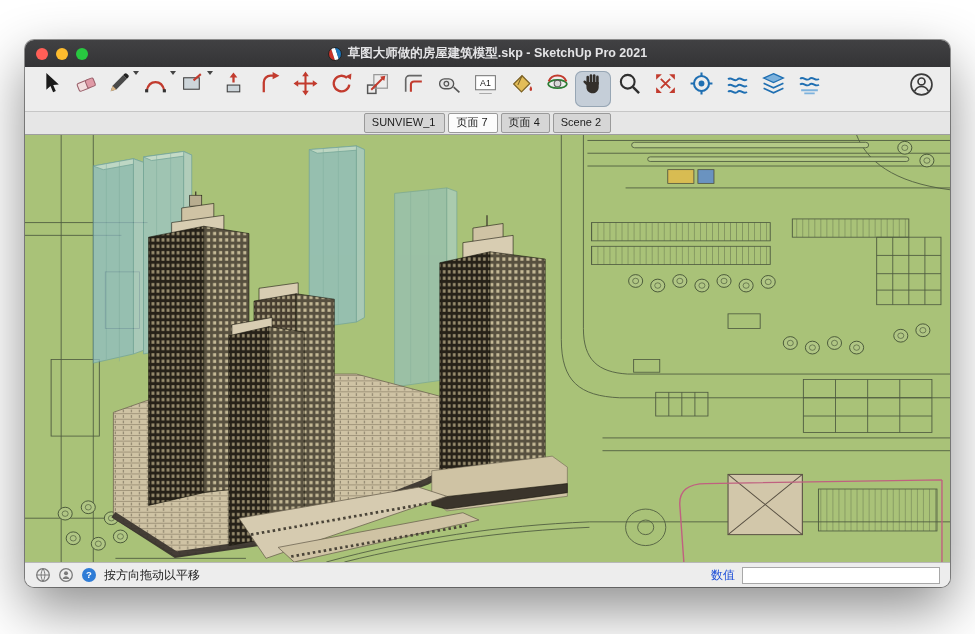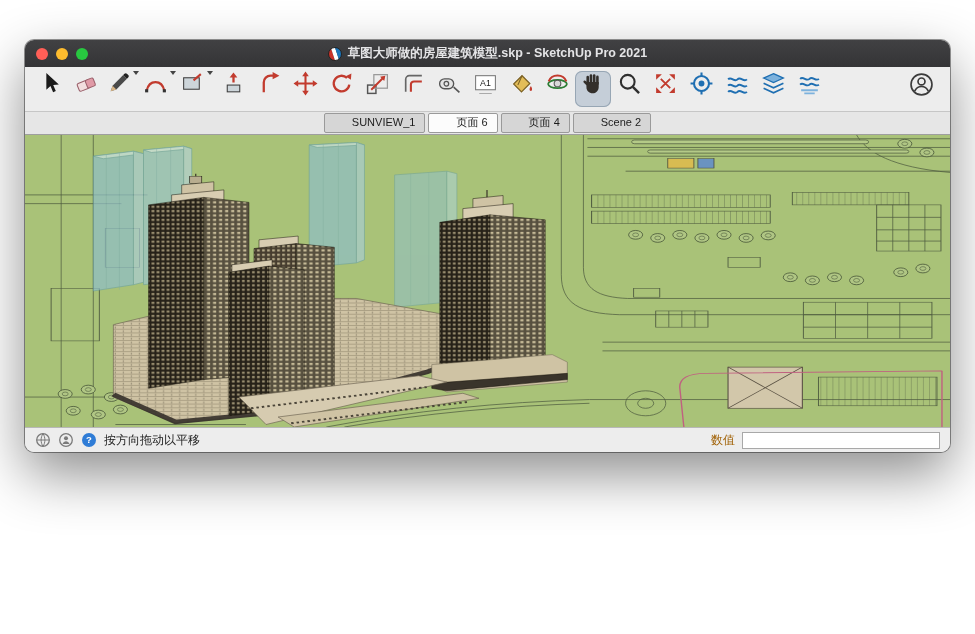--- a/index.html
+++ b/index.html
@@ -1,39 +1,39 @@
 <!DOCTYPE html>
 <html><head>
 <meta charset="utf-8">
 <style>
   html,body{margin:0;padding:0;background:#fff;font-family:"Liberation Sans",sans-serif;}
   .stage{position:relative;width:975px;height:634px;background:#ffffff;overflow:hidden;}
-  .window{position:absolute;left:25px;top:40px;width:925px;height:412px;border-radius:9px;overflow:hidden;
+  .window{position:absolute;left:25px;top:40px;width:925px;height:547px;border-radius:9px;overflow:hidden;
           box-shadow:0 22px 55px rgba(0,0,0,.45),0 0 0 1px rgba(0,0,0,.4);display:flex;flex-direction:column;background:#ededed;}
   .titlebar{flex:0 0 27px;height:27px;background:linear-gradient(#414143,#343436);display:flex;align-items:center;position:relative;color:#e4e4e6;}
   .lights{position:absolute;left:11px;top:0;bottom:0;display:flex;align-items:center;gap:8px;}
   .light{width:12px;height:12px;border-radius:50%;border:none;padding:0;}
   .light.red{background:#ff5f57;}
   .light.yellow{background:#febc2e;}
   .light.green{background:#28c840;}
   .title{flex:1;text-align:center;font-size:12.5px;font-weight:bold;display:flex;align-items:center;justify-content:center;gap:6px;}
   .toolbar{flex:0 0 44px;height:44px;background:#ededed;border-bottom:1px solid #c6c6c6;display:flex;align-items:center;padding:0 7px;}
   .tool{height:36px;min-width:36px;border:0;background:transparent;border-radius:7px;display:flex;align-items:flex-start;justify-content:center;gap:1px;padding:0 2px;cursor:default;}
   .tool.active{background:#c5ced8;box-shadow:inset 0 0 0 1px #97a6b4;}
   .caret{width:0;height:0;border-left:3.5px solid transparent;border-right:3.5px solid transparent;border-top:4.5px solid #444;margin-left:1px;}
   .account{margin-left:auto;margin-right:4px;}
   .tabsbar{flex:0 0 22px;height:22px;background:#e6e6e6;border-bottom:1px solid #9e9e9e;display:flex;align-items:center;justify-content:center;gap:3px;}
-  .tab{font-size:11px;line-height:15px;padding:1px 9px 2px 27px;background:#d6d6d6;border:1px solid #9a9a9a;color:#1c1c1c;border-radius:2px;cursor:default;}
+  .tab{font-size:11px;line-height:15px;padding:1px 9px 2px 7px;background:#d6d6d6;border:1px solid #9a9a9a;color:#1c1c1c;border-radius:2px;cursor:default;}
   .tab.active{background:#fcfcfc;}
   .viewport{flex:1;position:relative;background:#a9c278;}
   .viewport svg.scene{position:absolute;inset:0;width:100%;height:100%;display:block;}
   .statusbar{flex:0 0 24px;height:24px;background:#ededed;border-top:1px solid #b8b8b8;display:flex;align-items:center;padding:0 10px;gap:7px;font-size:12px;color:#222;}
   .sb-icon{display:flex;align-items:center;border:0;background:transparent;padding:0;}
   .sb-spacer{flex:1;}
-  .measure-label{color:#a16207;}
+  .measure-label{color:#1d4ed8;}
   .measure-input{width:188px;height:15px;border:1px solid #a8a8a8;background:#fff;font-size:11px;padding:0 4px;font-family:"Liberation Sans",sans-serif;}
 </style>
 </head>
 <body>
 
 <div class="stage">
   <div class="window">
 
     <div class="titlebar">
       <div class="lights">
@@ -237,21 +237,21 @@
         <svg width="27" height="27" viewBox="0 0 24 24">
             <circle cx="12" cy="12" r="9.3" fill="none" stroke="#3c3c3c" stroke-width="1.5"></circle>
             <circle cx="12" cy="9.3" r="3.1" fill="none" stroke="#3c3c3c" stroke-width="1.5"></circle>
             <path d="M5.8 18.2c1.4-2.9 3.6-4.4 6.2-4.4s4.8 1.5 6.2 4.4" fill="none" stroke="#3c3c3c" stroke-width="1.5"></path>
           </svg>
       </button>
     </div>
 
     <div class="tabsbar">
       <button class="tab">SUNVIEW_1</button>
-      <button class="tab active">页面 6</button>
+      <button class="tab active">页面 7</button>
       <button class="tab">页面 4</button>
       <button class="tab">Scene 2</button>
     </div>
 
     <div class="viewport">
       <svg class="scene" viewBox="0 0 921 468" preserveAspectRatio="none">
         <defs>
           <pattern id="pA" width="5" height="7" patternUnits="userSpaceOnUse">
               <rect width="5" height="7" fill="#262118"></rect>
               <rect x="1" y="1.2" width="2.8" height="3.6" fill="#978c6e"></rect>

